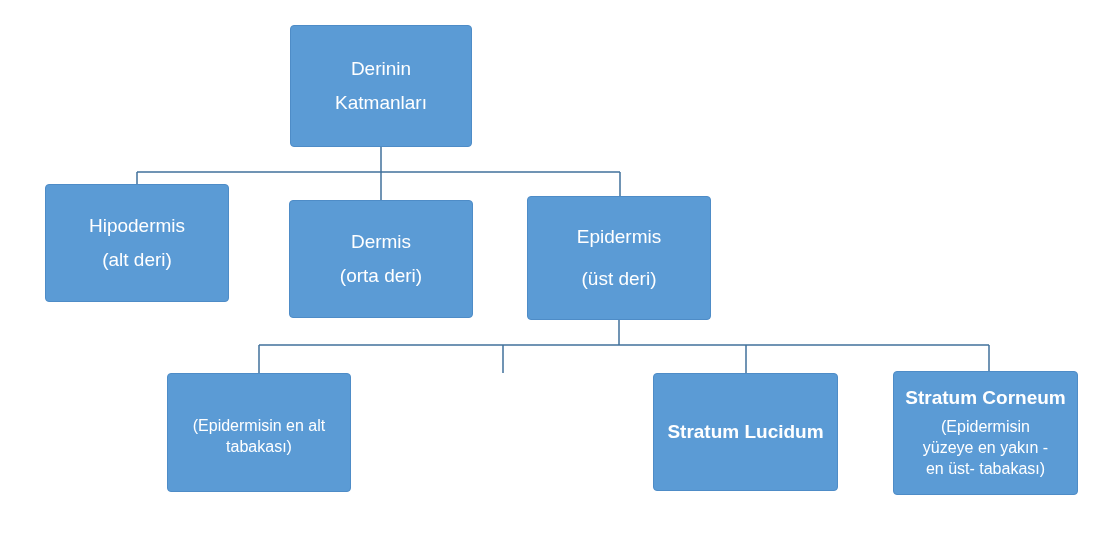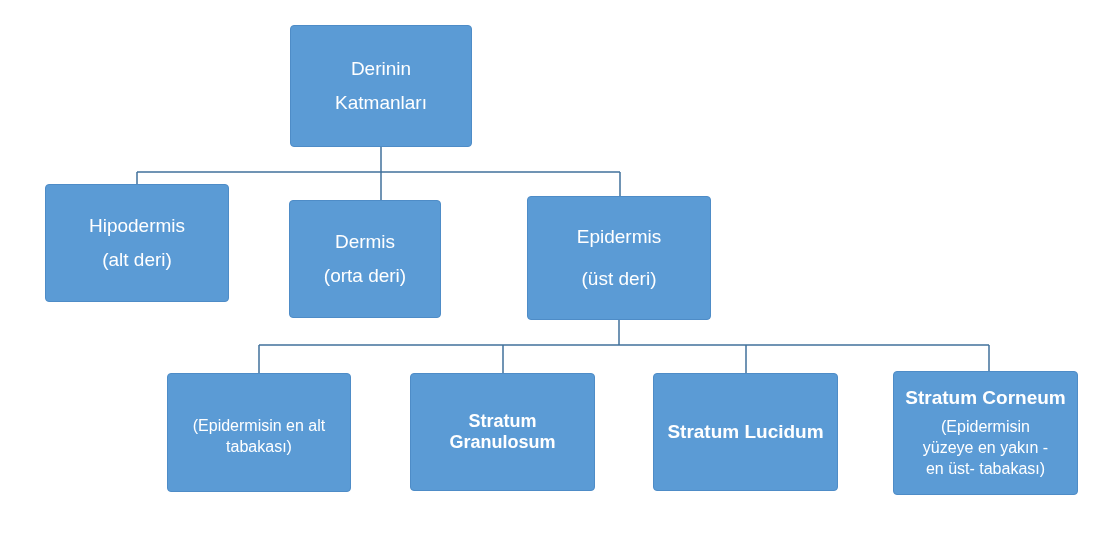--- a/index.html
+++ b/index.html
@@ -93,37 +93,34 @@
   <div class="node" style="left:290px; top:25px; width:182px; height:122px;">
     <div class="line-gap">Derinin</div>
     <div>Katmanları</div>
   </div>
 
   <div class="node" style="left:45px; top:184px; width:184px; height:118px;">
     <div class="line-gap">Hipodermis</div>
     <div>(alt deri)</div>
   </div>
 
-  <div class="node" style="left:289px; top:200px; width:152px; height:118px;">
+  <div class="node" style="left:289px; top:200px; width:184px; height:118px;">
     <div class="line-gap">Dermis</div>
     <div>(orta deri)</div>
   </div>
 
   <div class="node" style="left:527px; top:196px; width:184px; height:124px;gap:20px;">
     <div>Epidermis</div>
     <div>(üst deri)</div>
   </div>
 
   <div class="node" style="left:167px; top:373px; width:184px; height:119px;">
     <div class="desc wide">(Epidermisin en alt tabakası)</div>
   </div>
 
-  <div class="node" style="left:410px; top:373px; width:185px; height:118px;">
-    <div class="title3">Stratum Granulosum</div>
-  </div>
 
   <div class="node" style="left:653px; top:373px; width:185px; height:118px;">
     <div class="title3 lg">Stratum Lucidum</div>
   </div>
 
   <div class="node" style="left:893px; top:371px; width:185px; height:124px;text-align:center;">
     <div class="title3 lg">Stratum Corneum</div>
     <div class="desc narrow">(Epidermisin yüzeye en yakın - en üst- tabakası)</div>
   </div>
 

